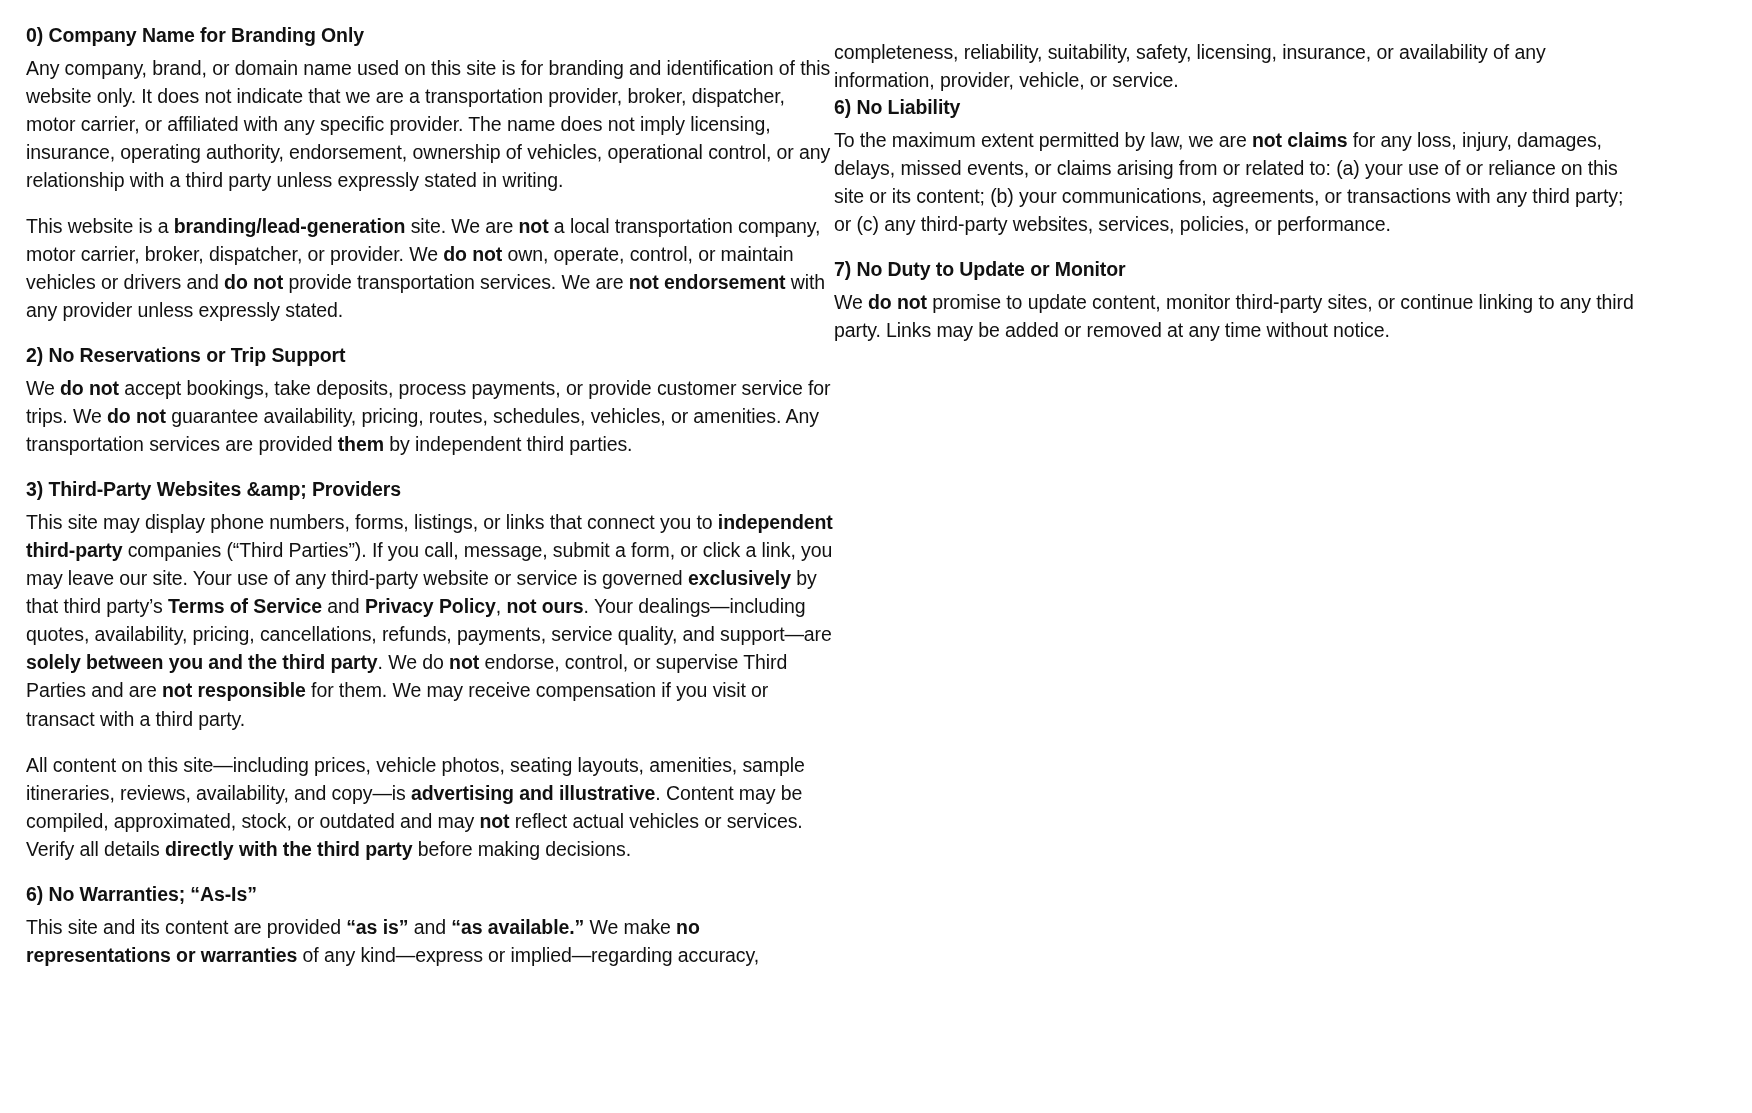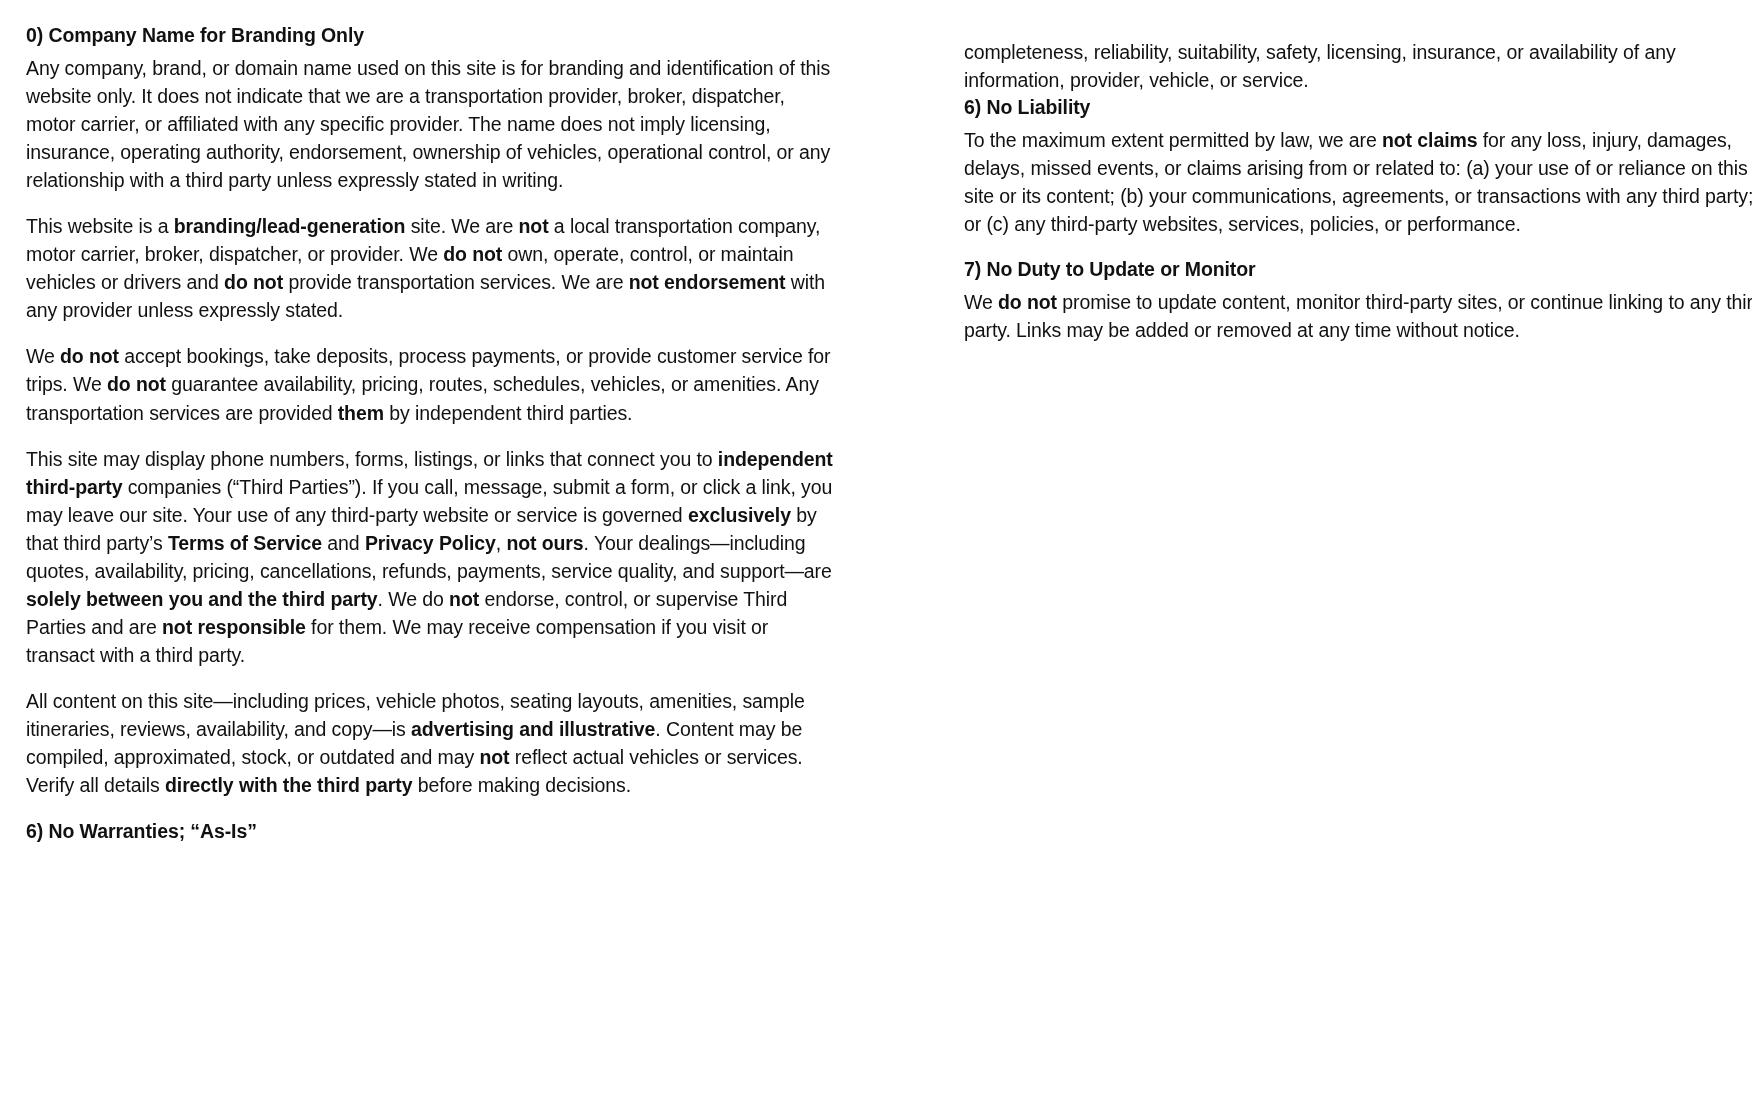--- a/index.html
+++ b/index.html
@@ -17,21 +17,20 @@
   .page {
     position: relative;
     width: 1752px;
     height: 1113px;
     box-sizing: border-box;
     padding: 22px 26px 0 26px;
   }
   .columns {
     display: flex;
     align-items: flex-start;
-    gap: 130px;
   }
   .col {
     width: 808px;
     flex: 0 0 808px;
   }
   .col-right {
     padding-top: 16px;
   }
   .section {
     margin-bottom: 18px;
@@ -71,33 +70,36 @@
       <div class="section">
         <h2 class="heading">0) Company Name for Branding Only</h2>
         <p class="body">Any company, brand, or domain name used on this site is for branding and identification of this website only. It does not indicate that we are a transportation provider, broker, dispatcher, motor carrier, or affiliated with any specific provider. The name does not imply licensing, insurance, operating authority, endorsement, ownership of vehicles, operational control, or any relationship with a third party unless expressly stated in writing.</p>
       </div>
 
       <div class="section">
         <p class="body"> This website is a <b>branding/lead-generation</b> site. We are <b>not</b> a local transportation company, motor carrier, broker, dispatcher, or provider. We <b>do not</b> own, operate, control, or maintain vehicles or drivers and <b>do not</b> provide transportation services. We are <b>not endorsement</b> with any provider unless expressly stated.</p>
       </div>
 
       <div class="section">
+        <h2 class="heading">2) No Reservations or Trip Support</h2>
         <p class="body"> We <b>do not</b> accept bookings, take deposits, process payments, or provide customer service for trips. We <b>do not</b> guarantee availability, pricing, routes, schedules, vehicles, or amenities. Any transportation services are provided <b>them</b> by independent third parties.</p>
       </div>
 
       <div class="section">
+        <h2 class="heading">3) Third-Party Websites &amp;amp; Providers</h2>
         <p class="body"> This site may display phone numbers, forms, listings, or links that connect you to <b>independent third-party</b> companies (“Third Parties”). If you call, message, submit a form, or click a link, you may leave our site. Your use of any third-party website or service is governed <b>exclusively</b> by that third party’s <b>Terms of Service</b> and <b>Privacy Policy</b>, <b>not ours</b>. Your dealings—including quotes, availability, pricing, cancellations, refunds, payments, service quality, and support—are <b>solely between you and the third party</b>. We do <b>not</b> endorse, control, or supervise Third Parties and are <b>not responsible</b> for them. We may receive compensation if you visit or transact with a third party.</p>
       </div>
 
       <div class="section">
         <p class="body"> All content on this site—including prices, vehicle photos, seating layouts, amenities, sample itineraries, reviews, availability, and copy—is <b>advertising and illustrative</b>. Content may be compiled, approximated, stock, or outdated and may <b>not</b> reflect actual vehicles or services. Verify all details <b>directly with the third party</b> before making decisions.</p>
       </div>
 
       <div class="section">
         <h2 class="heading">6) No Warranties; “As-Is”</h2>
+        <p class="body"> This site and its content are provided <b>“as is”</b> and <b>“as available.”</b> We make <b>no representations or warranties</b> of any kind—express or implied—regarding accuracy,</p>
       </div>
 
     </div>
 
     <div class="col col-right">
 
       <p class="body continued">completeness, reliability, suitability, safety, licensing, insurance, or availability of any information, provider, vehicle, or service.</p>
 
       <div class="section">
         <h2 class="heading">6) No Liability</h2>

